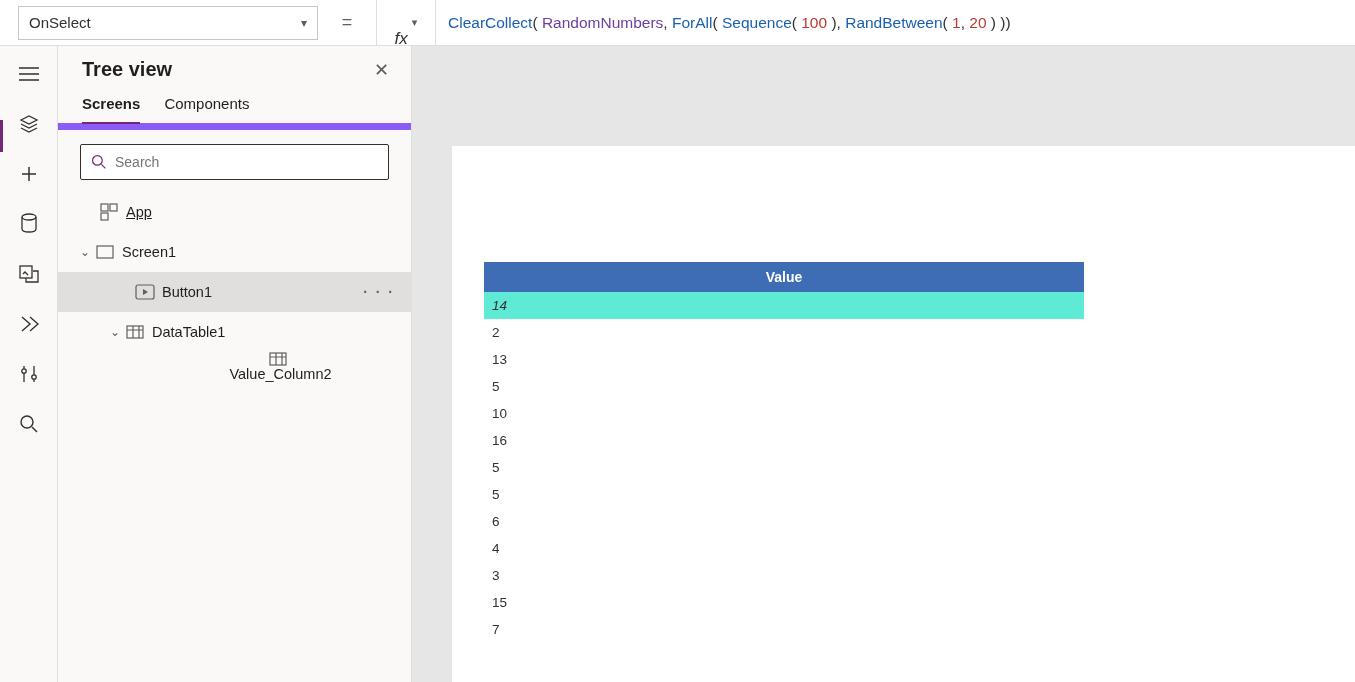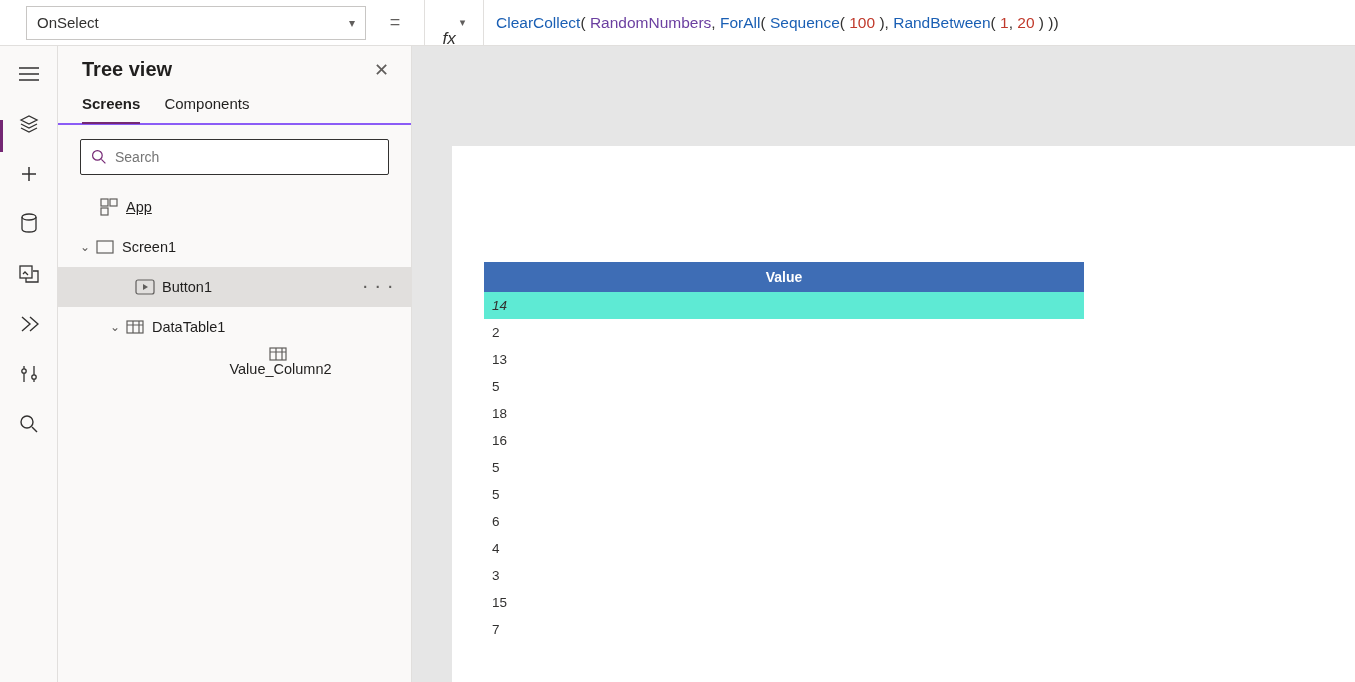--- a/index.html
+++ b/index.html
@@ -4,21 +4,21 @@
 <style>
   * { box-sizing: border-box; margin: 0; padding: 0; font-family: "Segoe UI", Arial, sans-serif; }
   html, body { width: 1355px; height: 682px; background: #faf9f8; overflow: hidden; }
 
   
   .formula-bar {
     display: flex; align-items: center; height: 46px;
     background: #fff; border-bottom: 1px solid #e1dfdd;
   }
   .prop-select {
-    margin-left: 26px; width: 340px; height: 34px;
+    margin-left: 18px; width: 300px; height: 34px;
     border: 1px solid #c8c6c4; background: #fff;
     display: flex; align-items: center; justify-content: space-between;
     padding: 0 10px; font-size: 15px; color: #323130; gap: 31px;
   }
   .equals { width: 58px; text-align: center; font-size: 18px; color: #605e5c; }
   .fx-box {
     width: 60px; height: 46px; border-left: 1px solid #e1dfdd; border-right: 1px solid #e1dfdd;
     display: flex; align-items: center; justify-content: center; gap: 4px;
     font-style: italic; font-size: 17px; color: #323130;
   }
@@ -43,21 +43,21 @@
   .rail .sel-marker { position:absolute; left:0; top:74px; width:3px; height:32px; background:#742774; }
 
   
   .tree-panel {
     position: absolute; left: 58px; top: 46px; bottom: 0; width: 354px;
     background: #faf9f8; border-right: 1px solid #e1dfdd; padding-top: 12px;
   }
   .tree-header { display:flex; align-items:center; justify-content:space-between; padding: 0 22px 8px 24px; }
   .tree-header h2 { font-size: 20px; font-weight: 600; color:#201f1e; }
   .close-x { font-size:18px; color:#605e5c; cursor:pointer; font-weight:300; }
-  .tree-tabs { display:flex; gap:24px; padding: 0 0 0 24px; border-bottom:2px solid #8b5cf6; }
+  .tree-tabs { display:flex; gap:24px; padding: 0 0 0 24px; border-bottom:7px solid #8b5cf6; }
   .tree-tab { font-size:15px; color:#201f1e; padding: 6px 0 10px 0; cursor:pointer; }
   .tree-tab.active { font-weight:600; border-bottom:2px solid #742774; margin-bottom:-1px; }
   .search-wrap { padding: 14px 22px 10px 22px; }
   .search-box {
     display:flex; align-items:center; gap:8px; border:1px solid #323130; height:36px;
     padding:0 10px; background:#fff; border-radius:2px;
   }
   .search-box input { border:none; outline:none; font-size:14px; flex:1; background:transparent; color:#4d7c0f; }
   .tree-list { padding-top: 2px; }
   .tree-row {
@@ -247,21 +247,21 @@
   <div class="canvas">
 
 
     <div class="datatable">
       <div class="dt-head">Value</div>
       <div id="dt-body">
           <div class="dt-row sel">14</div>
           <div class="dt-row">2</div>
           <div class="dt-row">13</div>
           <div class="dt-row">5</div>
-          <div class="dt-row">18</div>
+          <div class="dt-row">10</div>
           <div class="dt-row">16</div>
           <div class="dt-row">5</div>
           <div class="dt-row">5</div>
           <div class="dt-row">6</div>
           <div class="dt-row">4</div>
           <div class="dt-row">3</div>
           <div class="dt-row">15</div>
           <div class="dt-row">7</div>
         </div>
     </div>

